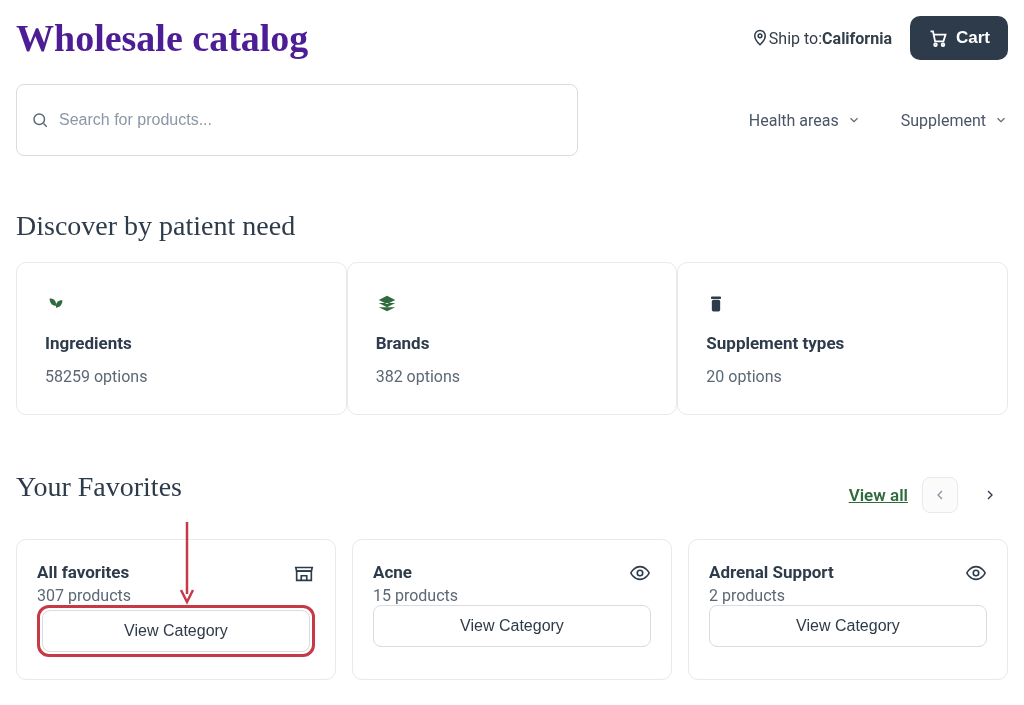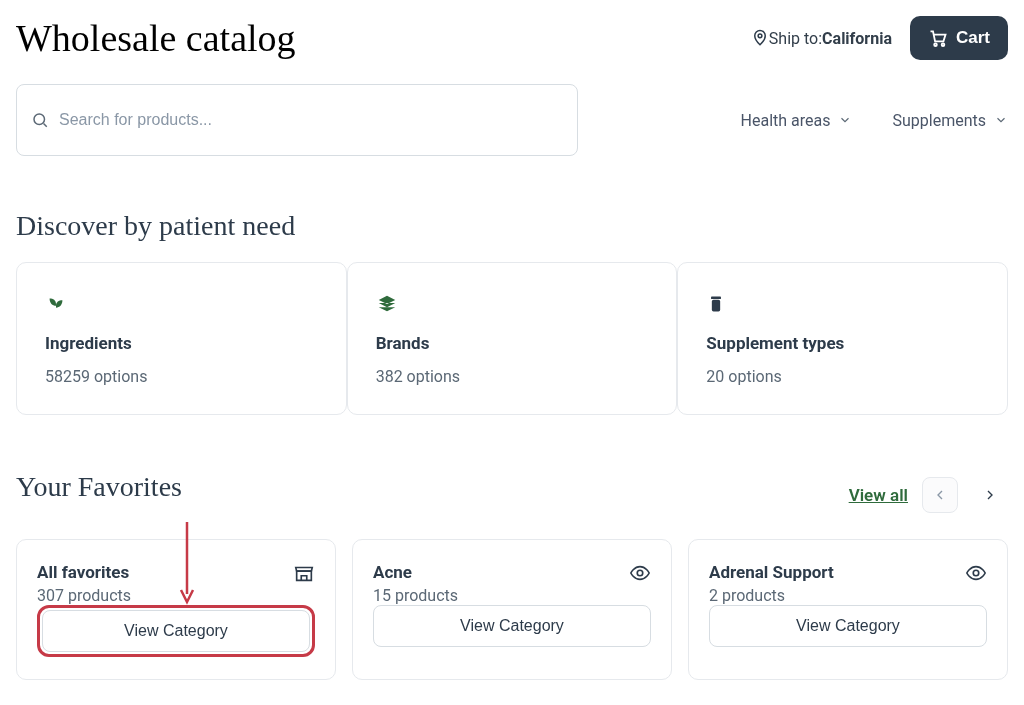--- a/index.html
+++ b/index.html
@@ -12,22 +12,22 @@
     }
     .header-row {
       display: flex;
       align-items: center;
       justify-content: space-between;
       margin-bottom: 24px;
     }
     .page-title {
       font-family: Georgia, "Times New Roman", serif;
       font-size: 38px;
-      font-weight: 400;
-      color: #000000;
+      font-weight: 700;
+      color: #4c1d95;
     }
     .header-right {
       display: flex;
       align-items: center;
       gap: 18px;
     }
     .ship-to {
       display: flex;
       align-items: center;
       color: #323e4a;
@@ -211,21 +211,21 @@
   <div class="nav-row">
     <div class="nav-item">
       <span>Health areas</span>
       <span>
         <svg width="14" height="14" viewBox="0 0 24 24" fill="none" stroke="#5b6875" stroke-width="2">
             <path d="M6 9l6 6 6-6"></path>
           </svg>
       </span>
     </div>
     <div class="nav-item">
-      <span>Supplements</span>
+      <span>Supplement</span>
       <span>
         <svg width="14" height="14" viewBox="0 0 24 24" fill="none" stroke="#5b6875" stroke-width="2">
             <path d="M6 9l6 6 6-6"></path>
           </svg>
       </span>
     </div>
   </div>
 </div>
 
 <h2 class="section-heading">Discover by patient need</h2>

